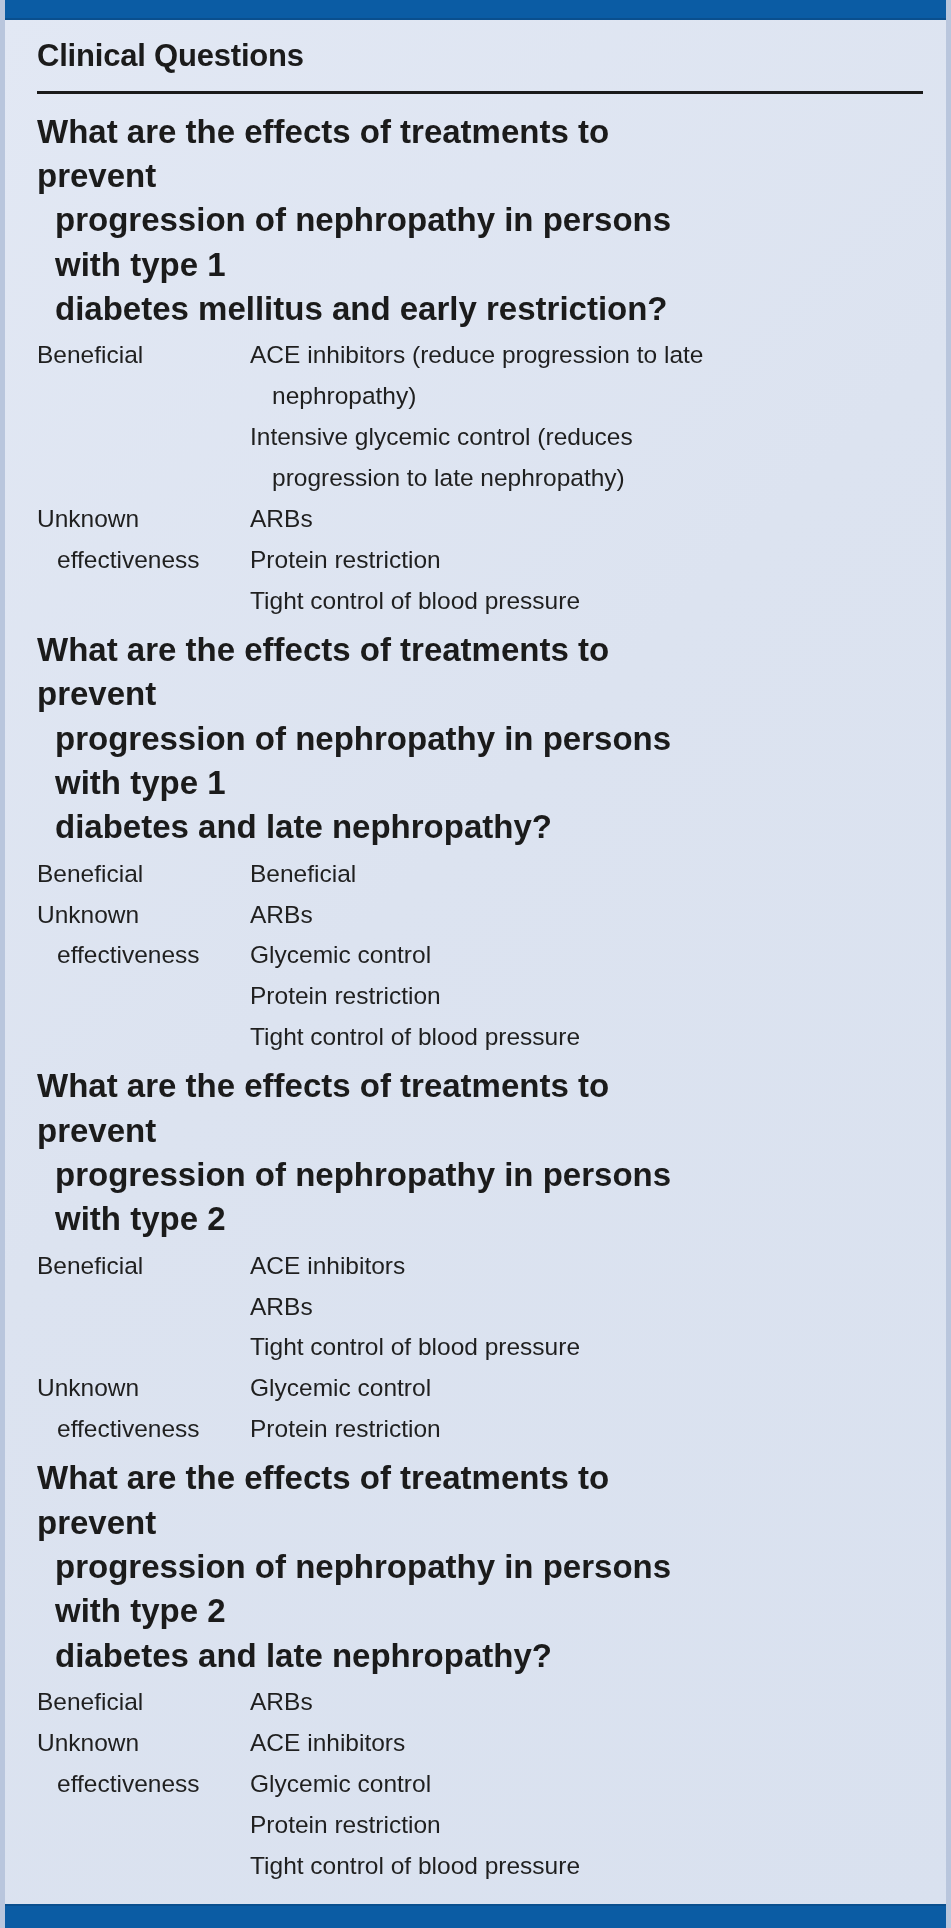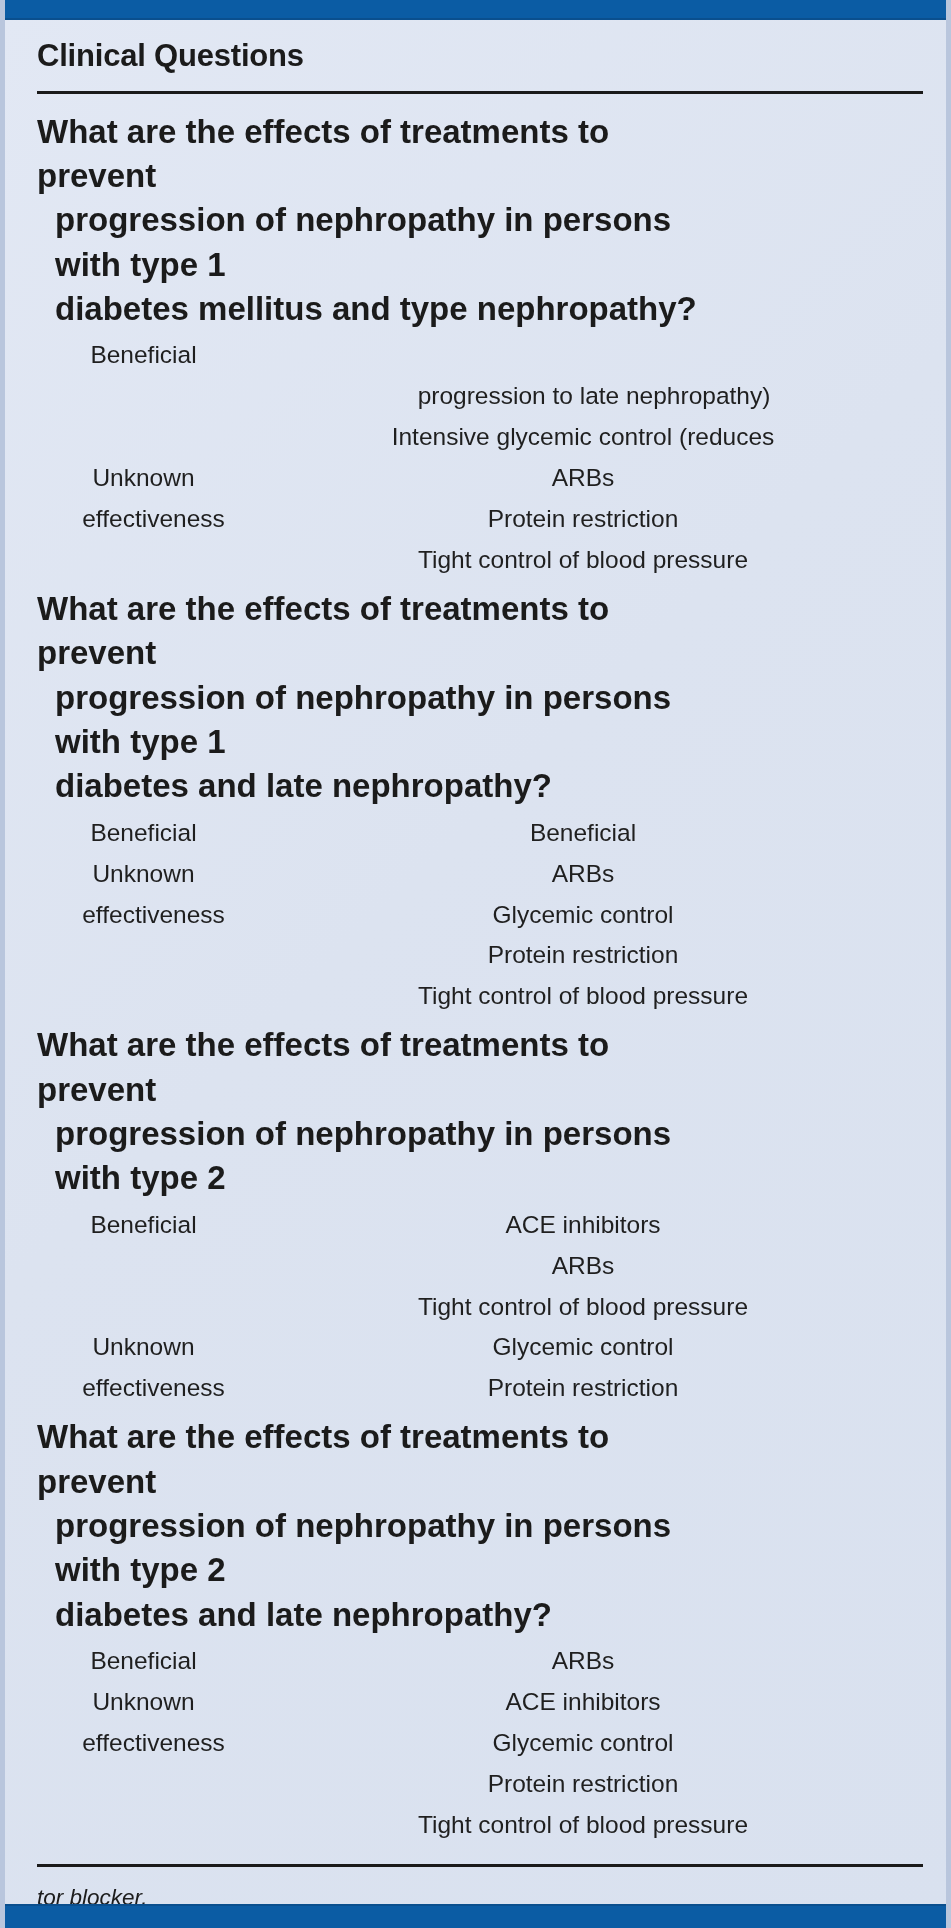--- a/index.html
+++ b/index.html
@@ -87,21 +87,20 @@
   }
   .q-heading .ln {
     display: block;
   }
   .q-heading .ln.ind {
     padding-left: 18px;
   }
 
   .rows {
     margin: 0 0 6px 0;
-    text-align: center;
   }
 
   .row {
     display: flex;
     align-items: flex-start;
   }
 
   .cat {
     width: 215px;
     flex: 0 0 215px;
@@ -162,33 +161,37 @@
 
     <div class="title">Clinical Questions</div>
 
     <div class="rule"></div>
 
     <div class="sections">
         <div class="section">
           <div class="q-heading">
             <span class="ln">What are the effects of treatments to prevent</span>
             <span class="ln ind">progression of nephropathy in persons with type 1</span>
-            <span class="ln ind">diabetes mellitus and type nephropathy?</span>
+            <span class="ln ind">diabetes mellitus and early restriction?</span>
           </div>
           <div class="rows">
             <div class="row">
               <div class="cat">
                 <span class="ln">Beneficial</span>
               </div>
+              <div class="val">
+                <span class="ln">ACE inhibitors (reduce progression to late</span>
+                <span class="ln ind">nephropathy)</span>
+              </div>
             </div>
             <div class="row">
               <div class="cat empty">&nbsp;</div>
               <div class="val">
+                <span class="ln">Intensive glycemic control (reduces</span>
                 <span class="ln ind">progression to late nephropathy)</span>
-                <span class="ln">Intensive glycemic control (reduces</span>
               </div>
             </div>
             <div class="row">
               <div class="cat">
                 <span class="ln">Unknown</span>
                 <span class="ln ind">effectiveness</span>
               </div>
               <div class="val">
                 <span class="ln">ARBs</span>
                 <span class="ln">Protein restriction</span>

